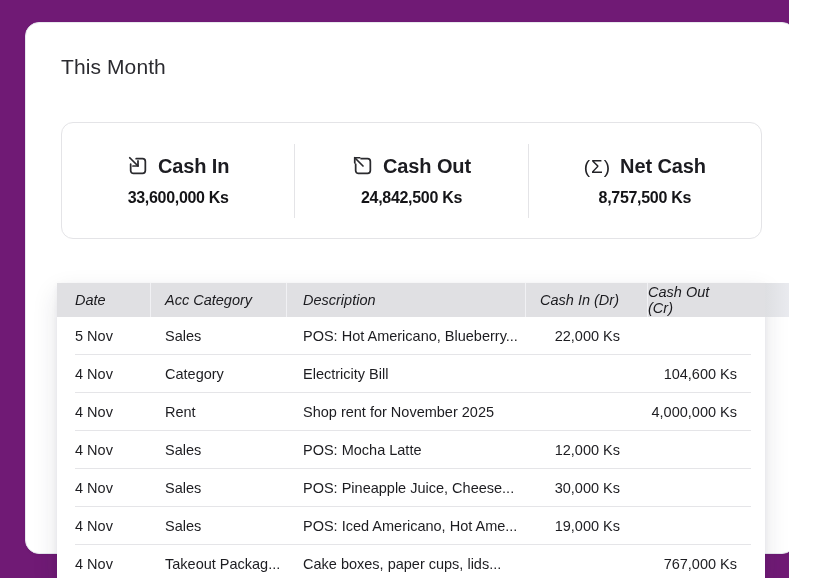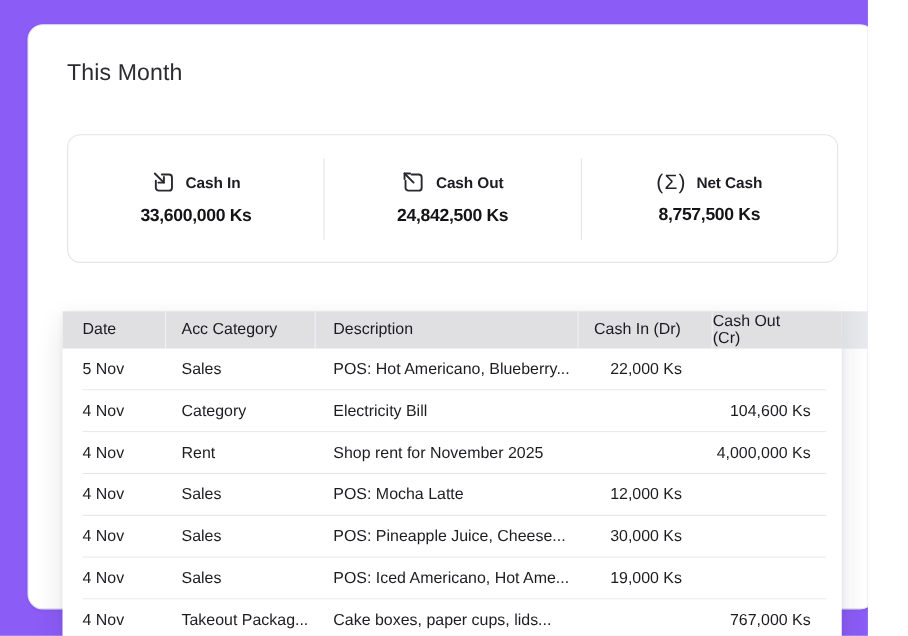--- a/index.html
+++ b/index.html
@@ -1,42 +1,42 @@
 <!DOCTYPE html>
 <html><head>
 <meta charset="utf-8">
 <style>
   html,body{margin:0;padding:0;}
   body{font-family:"Liberation Sans","DejaVu Sans",sans-serif;}
-  .page{position:relative;width:789px;height:578px;background:#8b5cf6;overflow:hidden;}
+  .page{position:relative;width:789px;height:578px;background:#701a75;overflow:hidden;}
 
   
   .card{position:absolute;left:25px;top:22px;width:769px;height:530px;background:#ffffff;
         border:1px solid #e7e8ee;border-radius:14px;box-shadow:0 1px 3px rgba(15,23,42,0.05);}
   .title{position:absolute;left:35px;top:32px;margin:0;font-size:21px;font-weight:400;
          color:#2b2b30;letter-spacing:.1px;}
 
   
   .summary{position:absolute;left:35px;top:99px;width:701px;height:117px;background:#fff;
            border:1px solid #e4e4e7;border-radius:12px;display:flex;align-items:center;box-sizing:border-box;}
   .stat{flex:1;display:flex;flex-direction:column;align-items:center;justify-content:center;gap:11px;}
   .stat-head{display:flex;align-items:center;gap:9px;}
-  .stat-label{font-size:14px;font-weight:700;color:#1c1c21;letter-spacing:-.1px;}
+  .stat-label{font-size:20px;font-weight:700;color:#1c1c21;letter-spacing:-.1px;}
   .stat-value{font-size:16px;font-weight:700;color:#141417;letter-spacing:-.3px;}
   .vdiv{width:1px;height:74px;background:#e4e4e7;align-self:center;}
   .icon{display:inline-flex;align-items:center;justify-content:center;}
   .icon svg{display:block;}
   .sigma{font-size:19px;font-weight:500;color:#232327;line-height:1;letter-spacing:1px;}
 
   
   .table{position:absolute;left:57px;top:283px;width:708px;background:#ffffff;z-index:2;
          box-shadow:0 10px 24px rgba(30,32,60,.12),0 2px 6px rgba(30,32,60,.06);}
   .thead{position:relative;display:grid;grid-template-columns:94px 136px 239px 122px 117px;
          height:34px;background:#e0e0e3;align-items:stretch;}
-  .th{display:flex;align-items:center;font-size:14.5px;font-weight:400;color:#1b1b1f;box-sizing:border-box;}
+  .th{display:flex;align-items:center;font-size:14.5px;font-weight:400;color:#1b1b1f;box-sizing:border-box;font-style:italic;}
   .th.sep{border-right:1px solid #f1f1f4;}
   .thead-ext{position:absolute;left:708px;top:0;width:30px;height:34px;
              background:linear-gradient(to right,#dedfe2,#ecedf2);}
   .trow{position:relative;display:grid;grid-template-columns:94px 136px 239px 122px 117px;height:38px;background:#fff;}
   .trow::after{content:"";position:absolute;left:18px;right:14px;bottom:0;height:1px;background:#e5e5e8;}
   .td{display:flex;align-items:center;font-size:14.5px;color:#1d1d21;box-sizing:border-box;
       white-space:nowrap;overflow:hidden;}
   .c-date{padding-left:18px;}
   .c-cat{padding-left:14px;}
   .c-desc{padding-left:16px;}

